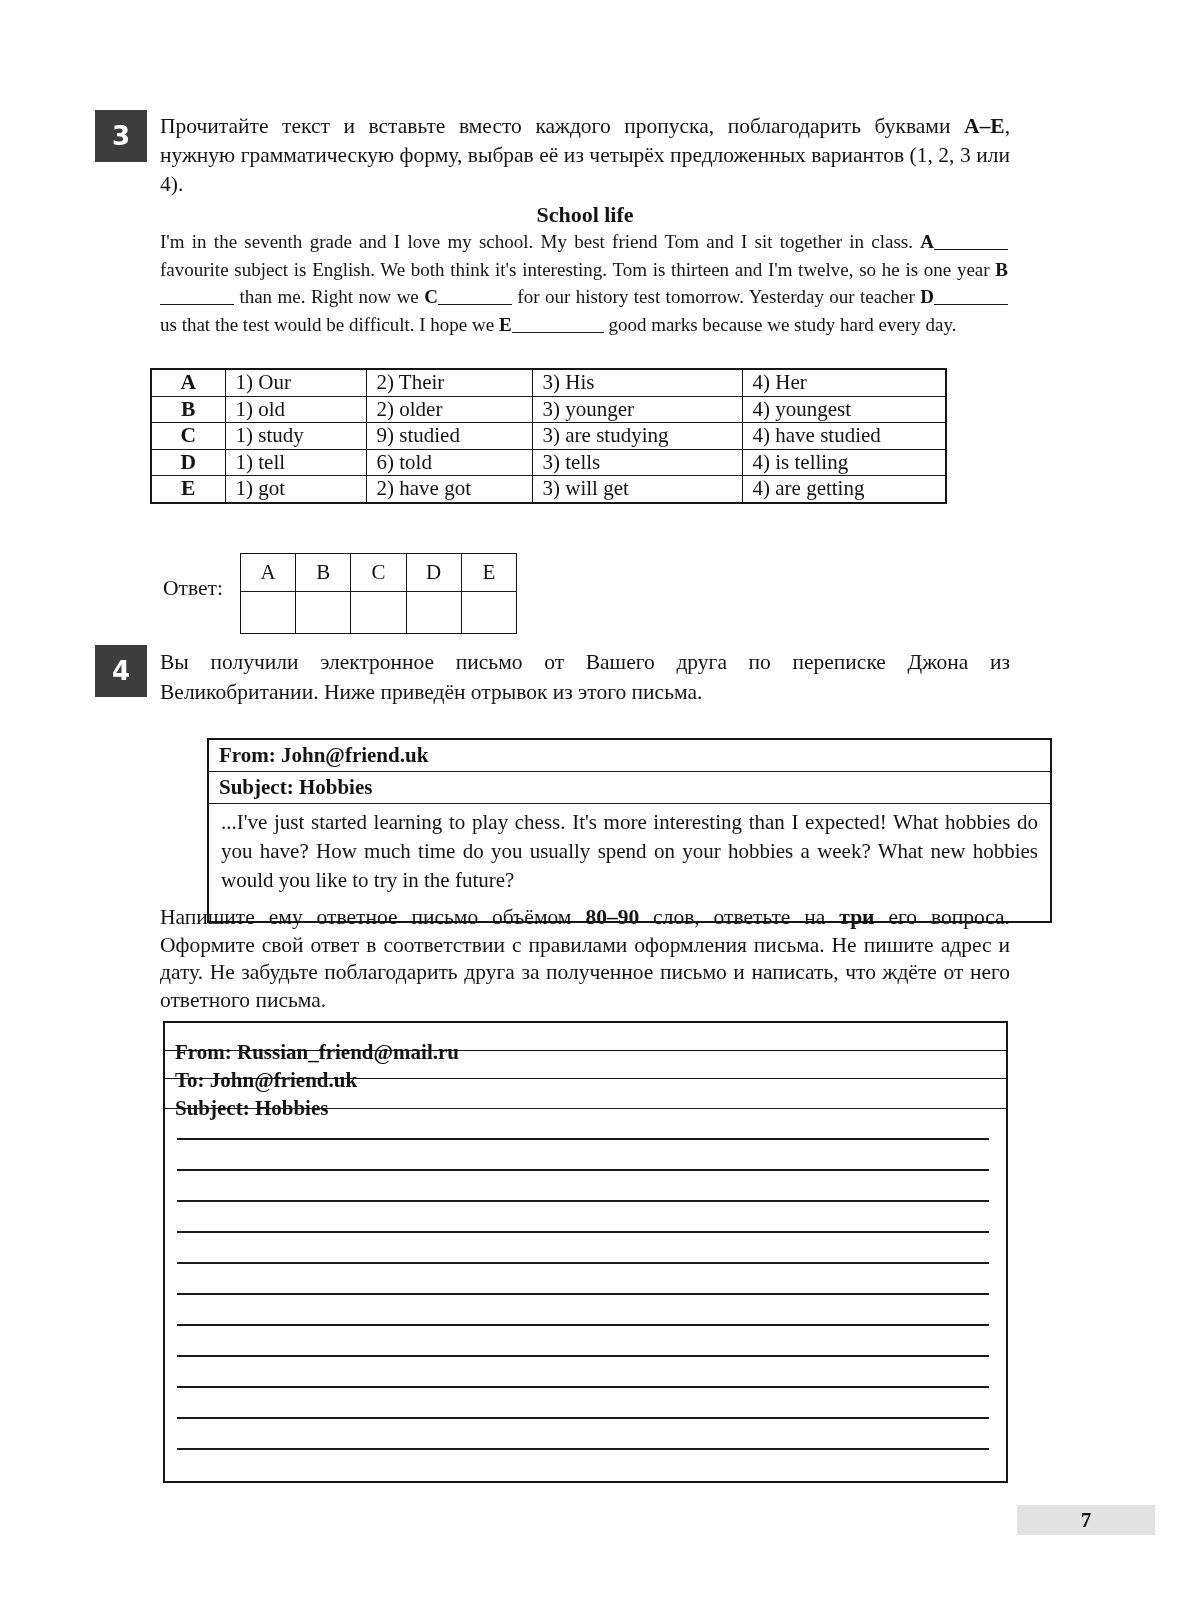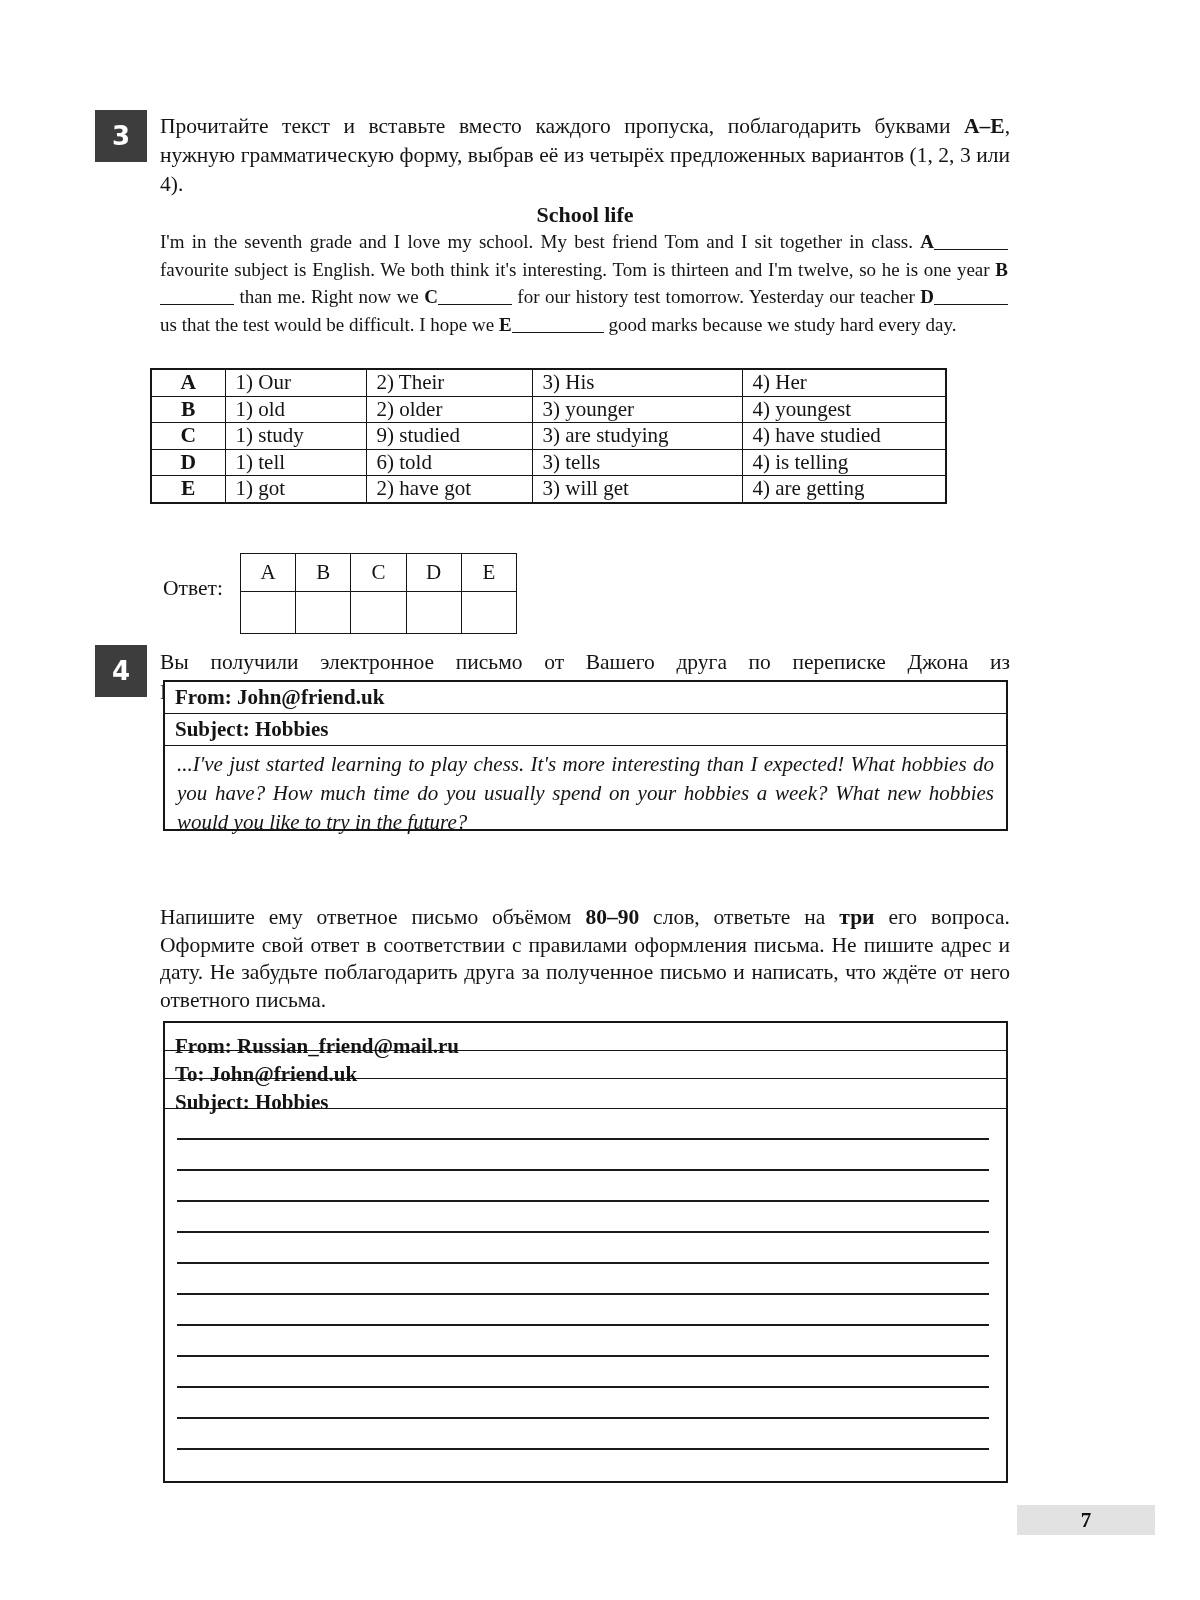--- a/index.html
+++ b/index.html
@@ -35,26 +35,26 @@
   table.ans tr.hdr td{height:35px;font-weight:normal;}
   table.ans tr.empty td{height:39px;}
 
   .t4-instr{left:160px;top:647px;width:850px;font-size:21.5px;line-height:30px;}
   .reply-instr{left:160px;top:904px;width:850px;font-size:21.5px;line-height:27.5px;}
 
   .email{position:absolute;left:163px;width:845px;border:2px solid #161616;
          box-sizing:border-box;background:#fff;}
   .email .row{box-sizing:border-box;border-bottom:1.6px solid #161616;
               font-weight:bold;font-size:21px;padding:3px 10px 0 10px;}
-  .email1{top:680px;height:151px;}
+  .email1{top:738px;height:185px;margin-left:44px;}
   .email1 .row{height:32px;}
   .email1 .body{box-sizing:border-box;height:89px;padding:4px 12px 0 12px;
-                font-style:italic;font-size:21px;line-height:29px;text-align:justify;}
+                font-size:21px;line-height:29px;text-align:justify;}
   .email2{top:1021px;height:462px;}
-  .email2 .row{height:28px;padding-top:11px;}
+  .email2 .row{height:28px;padding-top:17px;}
   .email2 .row.r30{height:30px;}
   .email2 .writing{position:relative;box-sizing:border-box;height:374px;}
   .rules{position:absolute;left:12px;right:17px;top:0;height:345px;
          background:repeating-linear-gradient(to bottom,
             transparent 0px,transparent 29px,#1b1b1b 29px,#1b1b1b 31px);}
 
   .pagestrip{position:absolute;left:1017px;top:1505px;width:138px;height:30px;
              background:#e2e2e2;display:flex;align-items:center;justify-content:center;
              font-weight:bold;font-size:21px;color:#111;}
 </style>

